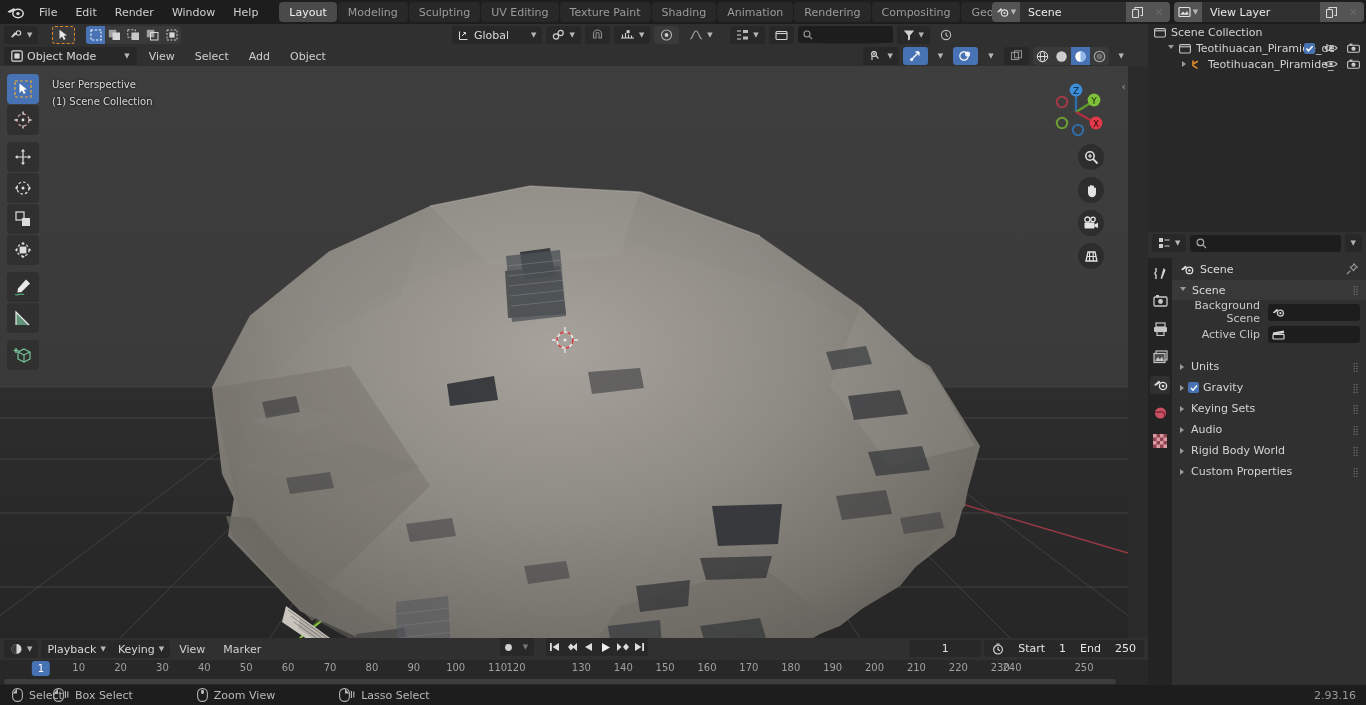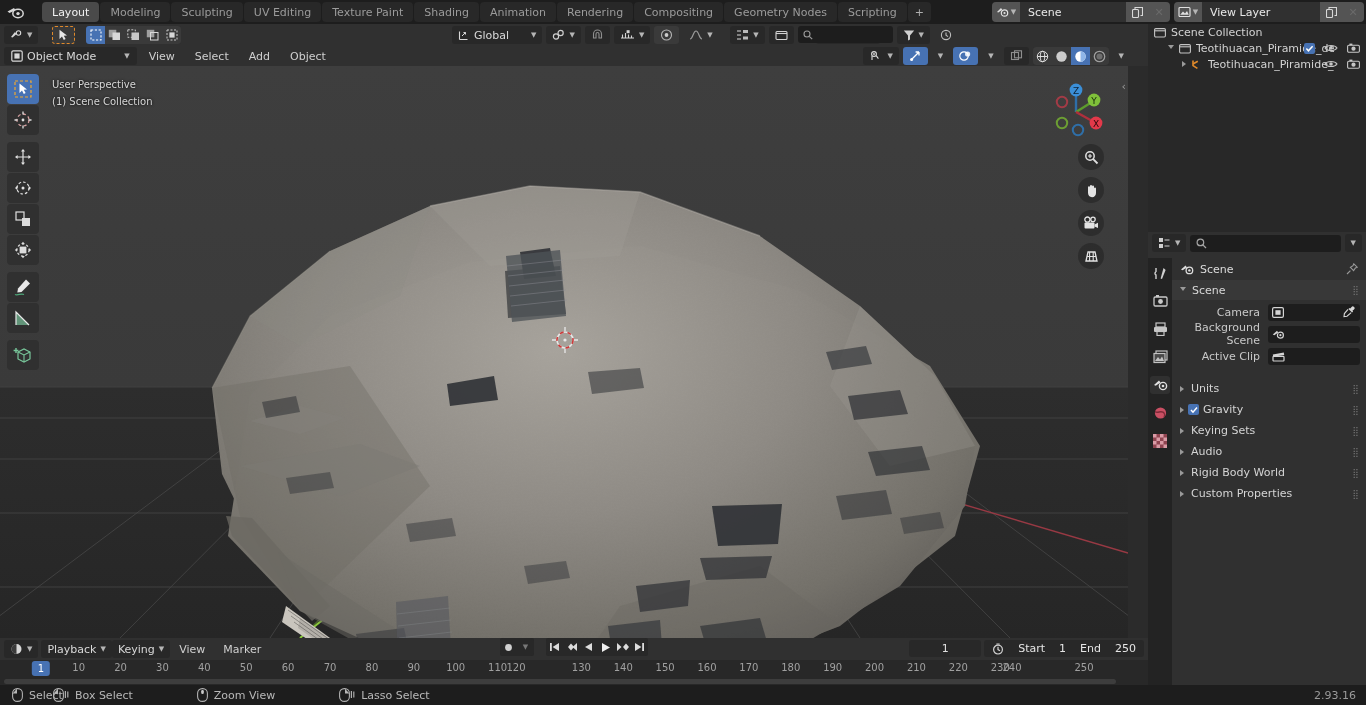--- a/index.html
+++ b/index.html
@@ -151,20 +151,27 @@
 <div class="app">
 
   <div class="topbar">
     <div class="blender-logo">
       <svg width="17" height="14" viewBox="0 0 17 14">
         <ellipse cx="11" cy="8.5" rx="5.2" ry="4.2" fill="none" stroke="#d8d8d8" stroke-width="1.5"></ellipse>
         <circle cx="11" cy="8.6" r="1.7" fill="#d8d8d8"></circle>
         <path d="M0.5 6.5 L7 3 L8.6 5.2 L2.5 8.0 Z" fill="#d8d8d8"></path>
       </svg>
     </div>
+    <div id="menus" style="display:flex;align-items:center;">
+        <div class="menu-item">File</div>
+        <div class="menu-item">Edit</div>
+        <div class="menu-item">Render</div>
+        <div class="menu-item">Window</div>
+        <div class="menu-item">Help</div>
+      </div>
     <div class="wstabs" id="wstabs">
         <div class="wstab active">Layout</div>
         <div class="wstab">Modeling</div>
         <div class="wstab">Sculpting</div>
         <div class="wstab">UV Editing</div>
         <div class="wstab">Texture Paint</div>
         <div class="wstab">Shading</div>
         <div class="wstab">Animation</div>
         <div class="wstab">Rendering</div>
         <div class="wstab">Compositing</div>
@@ -845,38 +852,20 @@
             </svg>
         </span>
       </div>
       <div class="panel-head">
         <span class="tri down"></span>
         <span>Scene</span>
         <span class="grip">⣿</span>
       </div>
       <div id="prop-fields">
           <div class="prow">
-            <div class="plabel">Camera</div>
-            <div class="pfield">
-              <span style="display: inline-flex; align-items: center;">
-                <svg width="12" height="11" viewBox="0 0 12 11">
-                  <rect x="0.6" y="0.6" width="10.8" height="9.8" rx="1.4" fill="none" stroke="#d4d4d4" stroke-width="1.2"></rect>
-                  <rect x="3.4" y="3.2" width="5.2" height="4.6" fill="#d4d4d4"></rect>
-                </svg>
-              </span>
-              <span style="font-size: 11px; color: rgb(221, 221, 221);"></span>
-              <span class="eyedrop">
-                <svg width="12" height="12" viewBox="0 0 12 12">
-                  <path d="M11 1 a1.6 1.6 0 0 0 -2.4 0 L7.2 2.6 L6.4 1.9 L5.4 2.9 L9.1 6.6 L10.1 5.6 L9.4 4.8 L11 3.4 a1.6 1.6 0 0 0 0 -2.4 Z" fill="#d8d8d8"></path>
-                  <path d="M5 3.4 L1.4 7.6 L1 10.6 L4 10.2 L8.2 6.6" fill="none" stroke="#d8d8d8" stroke-width="1.1"></path>
-                </svg>
-              </span>
-            </div>
-          </div>
-          <div class="prow">
             <div class="plabel">Background Scene</div>
             <div class="pfield">
               <span style="display: inline-flex; align-items: center;">
                 <svg width="13" height="11" viewBox="0 0 13 11">
                   <path d="M0.8 5.4 L5 1.8 L6.3 3.6 L2.3 6.2 Z" fill="#d4d4d4"></path>
                   <circle cx="8.4" cy="6.2" r="3" fill="none" stroke="#d4d4d4" stroke-width="1.2"></circle>
                   <circle cx="8.4" cy="6.2" r="1.1" fill="#d4d4d4"></circle>
                 </svg>
               </span>
               <span style="font-size: 11px; color: rgb(221, 221, 221);"></span>

